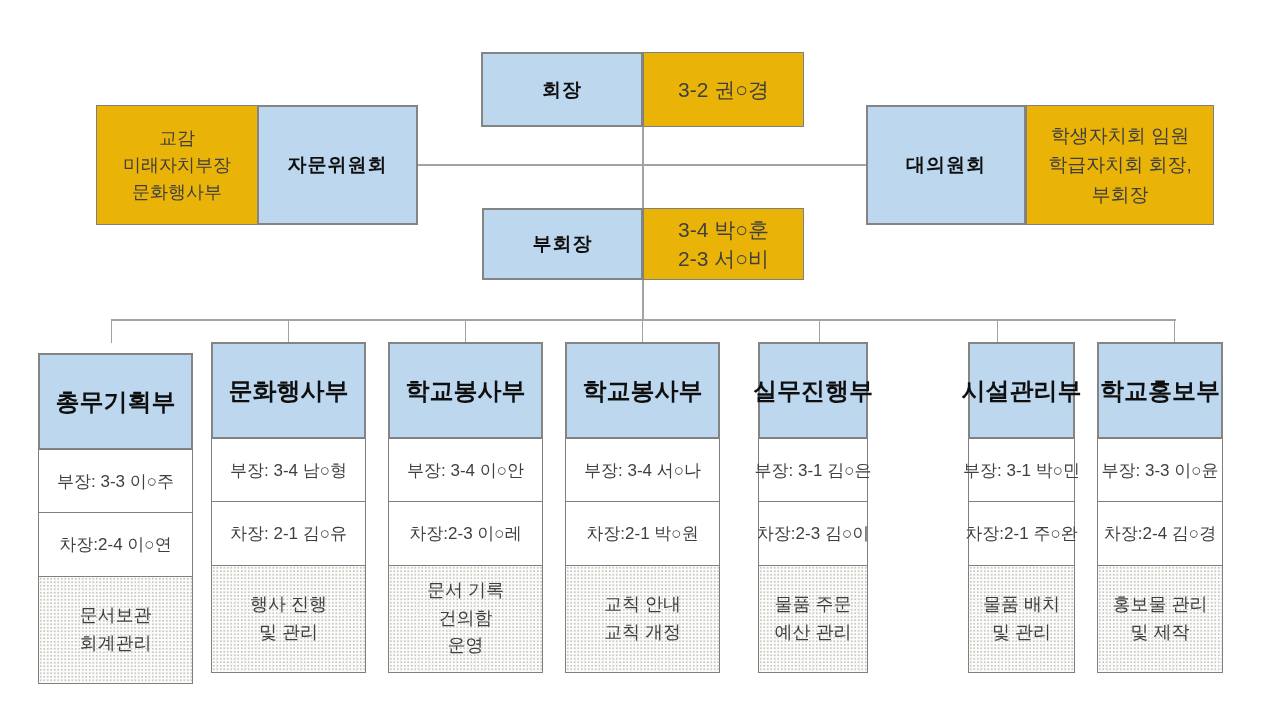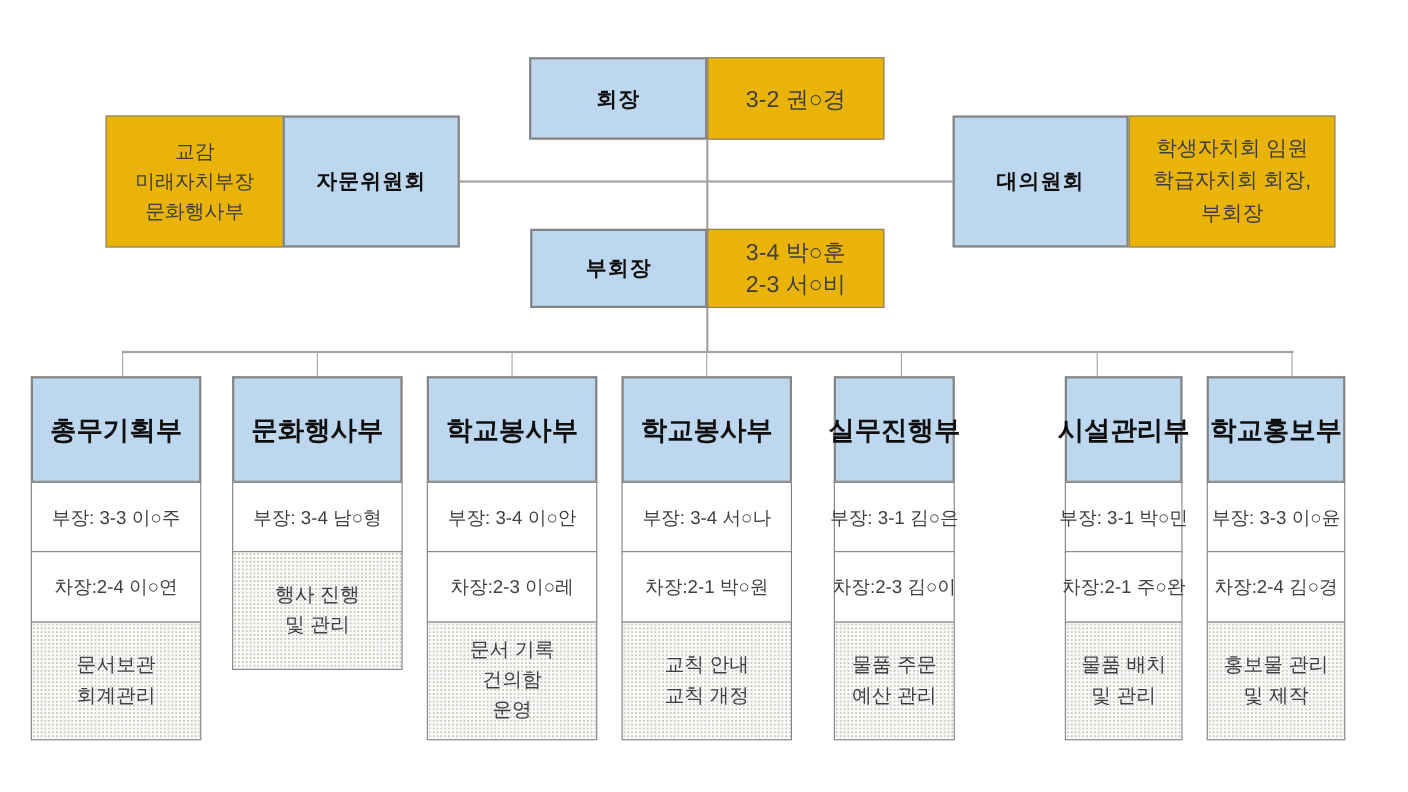--- a/index.html
+++ b/index.html
@@ -129,33 +129,34 @@
   <div class="box blue" id="delegates-blue">
     <span class="title-mid">대의원회</span>
   </div>
   <div class="box white" id="delegates-white">
       <span class="tline">학생자치회 임원</span>
       <span class="tline">학급자치회 회장,</span>
       <span class="tline">부회장</span>
     </div>
 
   <div id="departments">
-  <div class="dept-col" style="left: 28px; width: 155px;">
+  <div class="dept-col" style="left: 38px; width: 155px; margin-top: 11px;">
     <div class="dept-header">총무기획부</div>
     <div class="dept-row">부장: 3-3 이○주</div>
     <div class="dept-row">차장:2-4 이○연</div>
     <div class="dept-duty">
           <span class="tline">문서보관</span>
           <span class="tline">회계관리</span>
         </div>
   </div>
 
   <div class="dept-col" style="left: 211px; width: 155px;">
     <div class="dept-header">문화행사부</div>
     <div class="dept-row">부장: 3-4 남○형</div>
+    <div class="dept-row">차장: 2-1 김○유</div>
     <div class="dept-duty">
           <span class="tline">행사 진행</span>
           <span class="tline">및 관리</span>
         </div>
   </div>
 
   <div class="dept-col" style="left: 388px; width: 155px;">
     <div class="dept-header">학교봉사부</div>
     <div class="dept-row">부장: 3-4 이○안</div>
     <div class="dept-row">차장:2-3 이○레</div>

